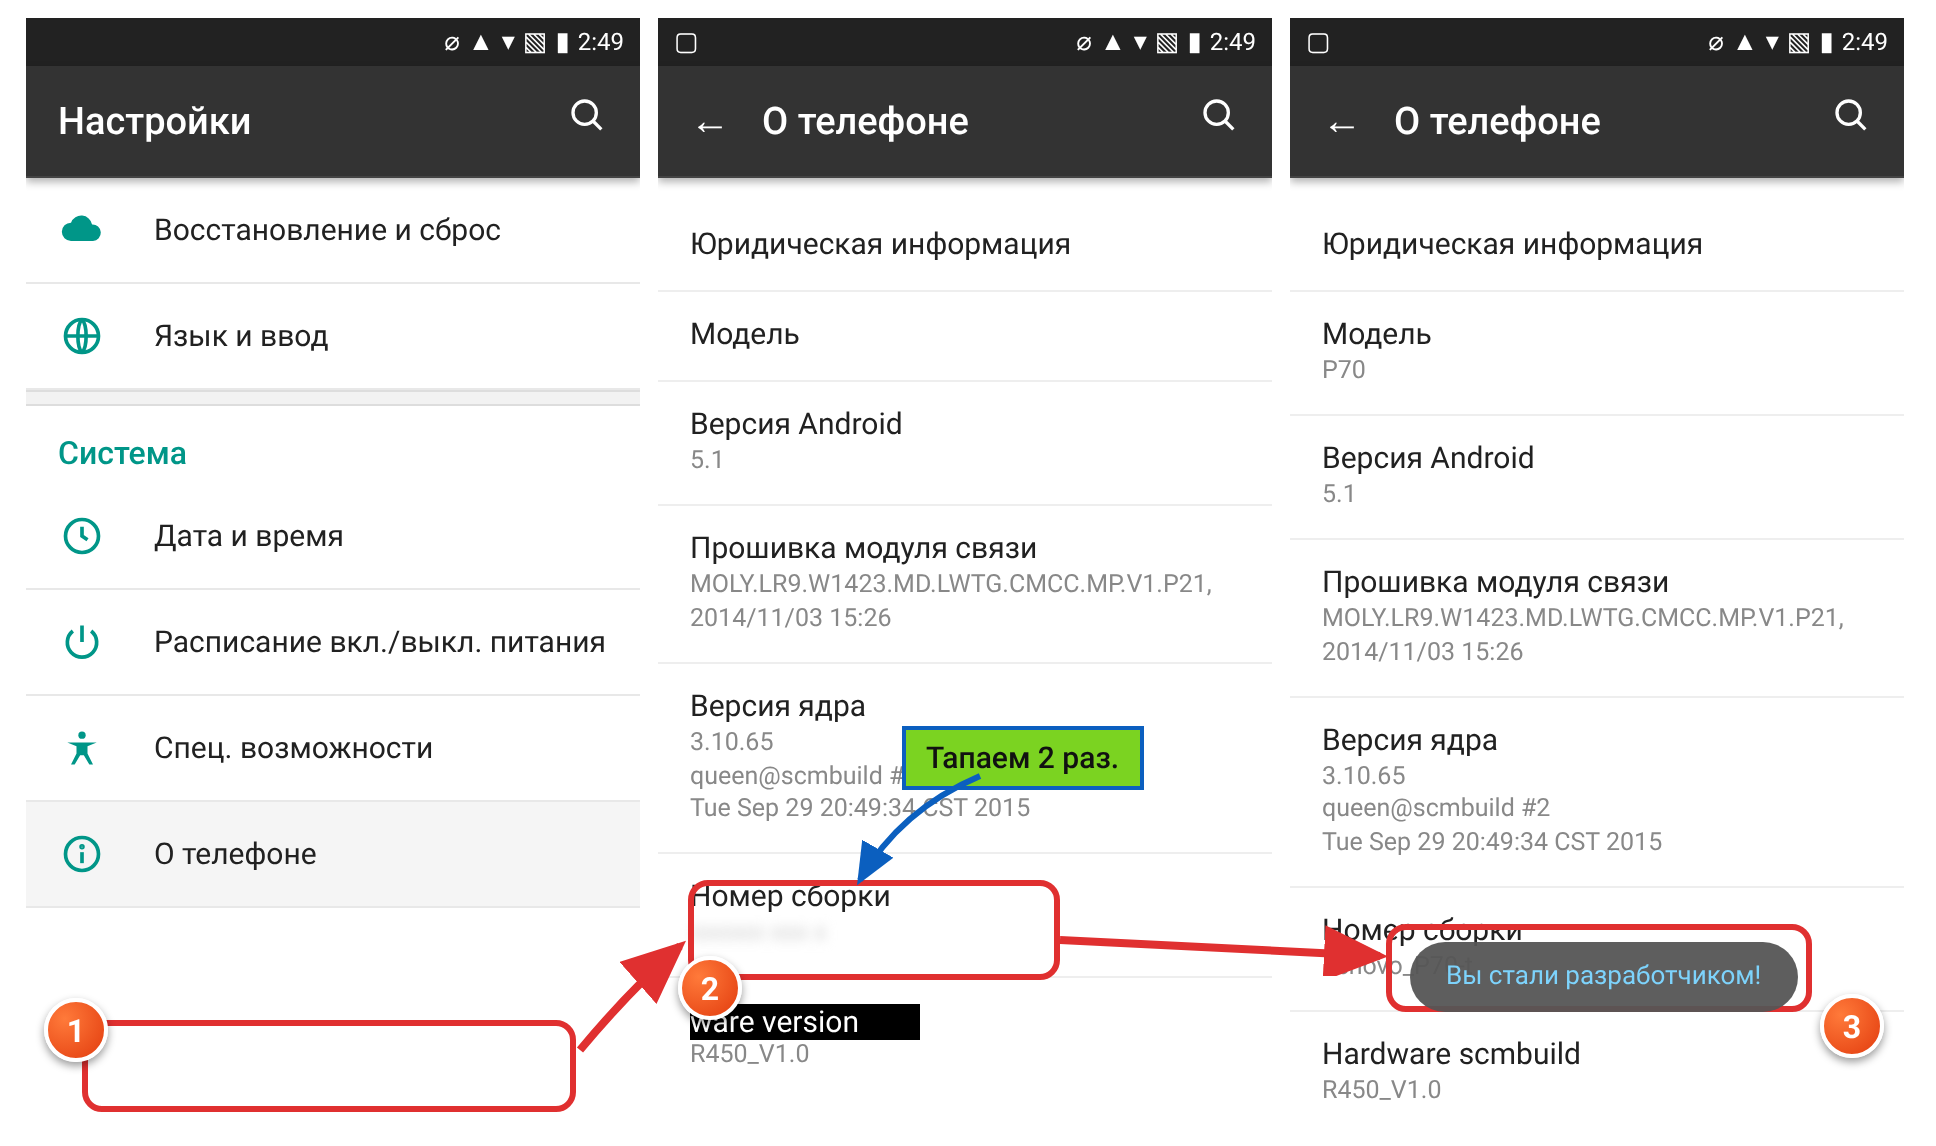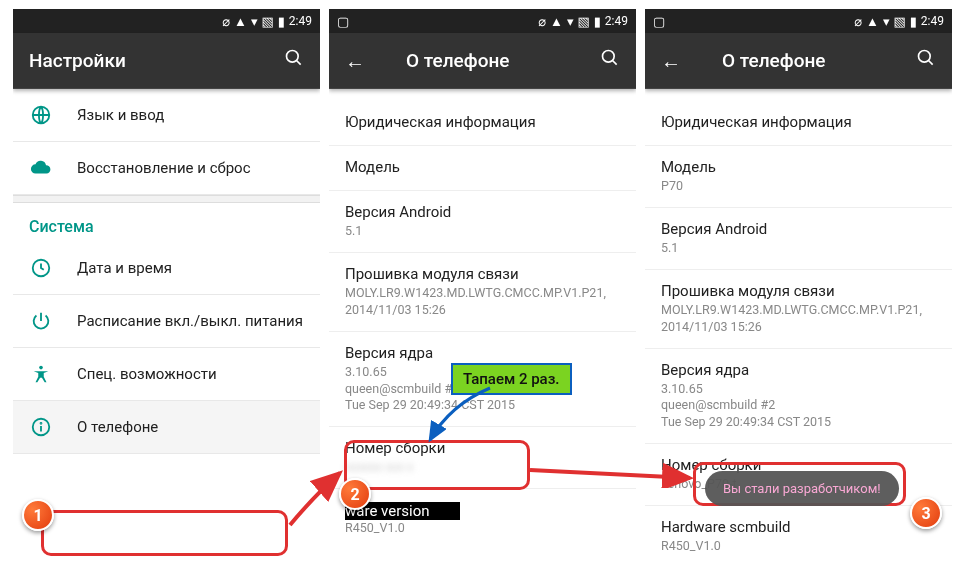--- a/index.html
+++ b/index.html
@@ -38,21 +38,21 @@
 }
 .status-bar .left-icon { margin-right: auto; }
 .status-icon { font-size: 13px; line-height: 1; }
 .app-bar {
   height: 56px;
   background: #333;
   color: #fff;
   display: flex;
   align-items: center;
   padding: 0 16px;
-  gap: 41px;
+  gap: 16px;
   border-bottom: 1px solid #444;
   box-shadow: 0 2px 4px rgba(0,0,0,0.3);
 }
 .app-bar .title { font-size: 19px; font-weight: 500; flex: 1; }
 .back-icon, .search-icon { font-size: 20px; cursor: pointer; }
 .content {
   height: calc(100% - 80px);
   overflow: hidden;
   color: #212121;
 }
@@ -114,21 +114,21 @@
   background: #7bd321;
   border: 2px solid #0b5fbf;
   padding: 5px 10px;
   font-size: 15px;
   color: #111;
   font-weight: 500;
 }
 .toast {
   position: absolute;
   background: rgba(85,85,85,0.95);
-  color: #f9a8d4;
+  color: #7dd3fc;
   padding: 10px 18px;
   border-radius: 22px;
   font-size: 13px;
   white-space: nowrap;
 }
 svg.arrow { position: absolute; pointer-events: none; }
 </style>
 </head>
 <body>
 
@@ -148,34 +148,34 @@
       <span class="search-icon">
         <svg width="20" height="20" viewBox="0 0 24 24" fill="none" stroke="#fff" stroke-width="2">
             <circle cx="10" cy="10" r="7"></circle>
             <line x1="20" y1="20" x2="15" y2="15"></line>
           </svg>
       </span>
     </div>
     <div class="content">
       <div class="list-item">
         <span class="icon">
+          <svg width="22" height="22" viewBox="0 0 24 24" fill="#009688">
+              <path d="M6 18a5 5 0 010-10 6 6 0 0111.5 1A4 4 0 0118 18H6z"></path>
+            </svg>
+        </span>
+        <span class="primary">Восстановление и сброс</span>
+      </div>
+      <div class="list-item">
+        <span class="icon">
           <svg width="22" height="22" viewBox="0 0 24 24" fill="none" stroke="#009688" stroke-width="2">
               <circle cx="12" cy="12" r="9"></circle>
               <path d="M3 12h18M12 3c3 3 3 15 0 18M12 3c-3 3-3 15 0 18"></path>
             </svg>
         </span>
         <span class="primary">Язык и ввод</span>
-      </div>
-      <div class="list-item">
-        <span class="icon">
-          <svg width="22" height="22" viewBox="0 0 24 24" fill="#009688">
-              <path d="M6 18a5 5 0 010-10 6 6 0 0111.5 1A4 4 0 0118 18H6z"></path>
-            </svg>
-        </span>
-        <span class="primary">Восстановление и сброс</span>
       </div>
       <div style="height:8px;background:#f2f2f2;border-top:1px solid #ddd;border-bottom:1px solid #ddd"></div>
       <div class="section-header">Система</div>
       <div class="list-item">
         <span class="icon">
           <svg width="22" height="22" viewBox="0 0 24 24" fill="none" stroke="#009688" stroke-width="2">
               <circle cx="12" cy="12" r="9"></circle>
               <path d="M12 7v5l3 2"></path>
             </svg>
         </span>

